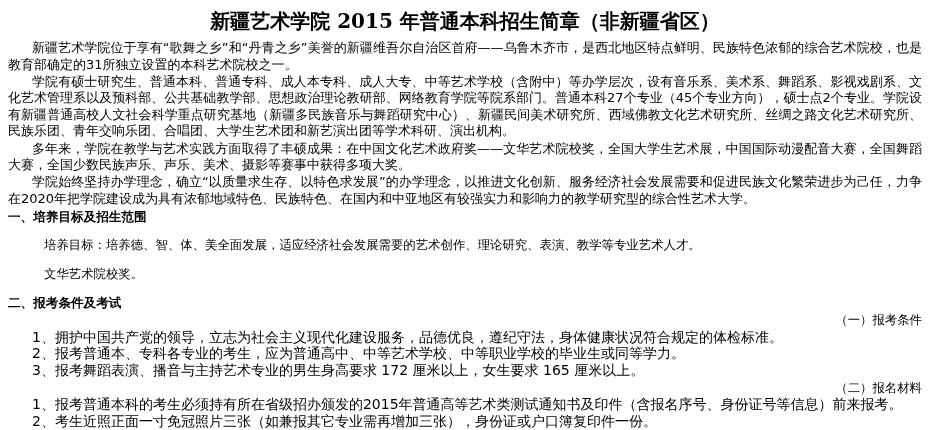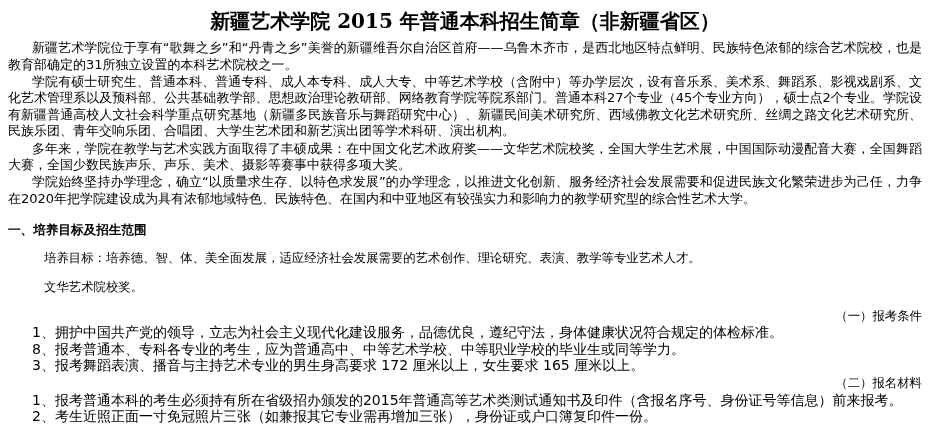--- a/index.html
+++ b/index.html
@@ -37,21 +37,21 @@
     text-justify: inter-ideograph;
     margin: 0 0 0.5px 0;
   }
   .indent {
     text-indent: 24px;
   }
   .section-head {
     font-size: 12.6px;
     line-height: 17px;
     font-weight: bold;
-    margin: 14px 0 1px 0;
+    margin: 0 0 1px 0;
   }
   .sub-head {
     font-size: 12.4px;
     line-height: 16.6px;
     margin: 1px 0 0 0;
     text-indent: 14px;
     text-align: right;
   }
   .list-item {
     font-size: 14px;
@@ -77,23 +77,24 @@
 
   <p class="para indent">新疆艺术学院位于享有“歌舞之乡”和“丹青之乡”美誉的新疆维吾尔自治区首府——乌鲁木齐市，是西北地区特点鲜明、民族特色浓郁的综合艺术院校，也是教育部确定的31所独立设置的本科艺术院校之一。</p>
   <p class="para indent">学院有硕士研究生、普通本科、普通专科、成人本专科、成人大专、中等艺术学校（含附中）等办学层次，设有音乐系、美术系、舞蹈系、影视戏剧系、文化艺术管理系以及预科部、公共基础教学部、思想政治理论教研部、网络教育学院等院系部门。普通本科27个专业（45个专业方向），硕士点2个专业。学院设有新疆普通高校人文社会科学重点研究基地（新疆多民族音乐与舞蹈研究中心）、新疆民间美术研究所、西域佛教文化艺术研究所、丝绸之路文化艺术研究所、民族乐团、青年交响乐团、合唱团、大学生艺术团和新艺演出团等学术科研、演出机构。</p>
   <p class="para indent">多年来，学院在教学与艺术实践方面取得了丰硕成果：在中国文化艺术政府奖——文华艺术院校奖，全国大学生艺术展，中国国际动漫配音大赛，全国舞蹈大赛，全国少数民族声乐、声乐、美术、摄影等赛事中获得多项大奖。</p>
   <p class="para indent">学院始终坚持办学理念，确立“以质量求生存、以特色求发展”的办学理念，以推进文化创新、服务经济社会发展需要和促进民族文化繁荣进步为己任，力争在2020年把学院建设成为具有浓郁地域特色、民族特色、在国内和中亚地区有较强实力和影响力的教学研究型的综合性艺术大学。</p>
 
   <div class="section-head">一、培养目标及招生范围</div>
   <p class="body-indent">培养目标：培养德、智、体、美全面发展，适应经济社会发展需要的艺术创作、理论研究、表演、教学等专业艺术人才。</p>
   <p class="body-indent">文华艺术院校奖。</p>
 
+  <div class="section-head">二、报考条件及考试</div>
 
   <div class="sub-head">（一）报考条件</div>
   <p class="list-item">1、拥护中国共产党的领导，立志为社会主义现代化建设服务，品德优良，遵纪守法，身体健康状况符合规定的体检标准。</p>
-  <p class="list-item">8、报考普通本、专科各专业的考生，应为普通高中、中等艺术学校、中等职业学校的毕业生或同等学力。</p>
+  <p class="list-item">2、报考普通本、专科各专业的考生，应为普通高中、中等艺术学校、中等职业学校的毕业生或同等学力。</p>
   <p class="list-item">3、报考舞蹈表演、播音与主持艺术专业的男生身高要求 172 厘米以上，女生要求 165 厘米以上。</p>
 
   <div class="sub-head">（二）报名材料</div>
   <p class="list-item">1、报考普通本科的考生必须持有所在省级招办颁发的2015年普通高等艺术类测试通知书及印件（含报名序号、身份证号等信息）前来报考。</p>
   <p class="list-item">2、考生近照正面一寸免冠照片三张（如兼报其它专业需再增加三张），身份证或户口簿复印件一份。</p>
 
 </div>
 
 </body></html>

